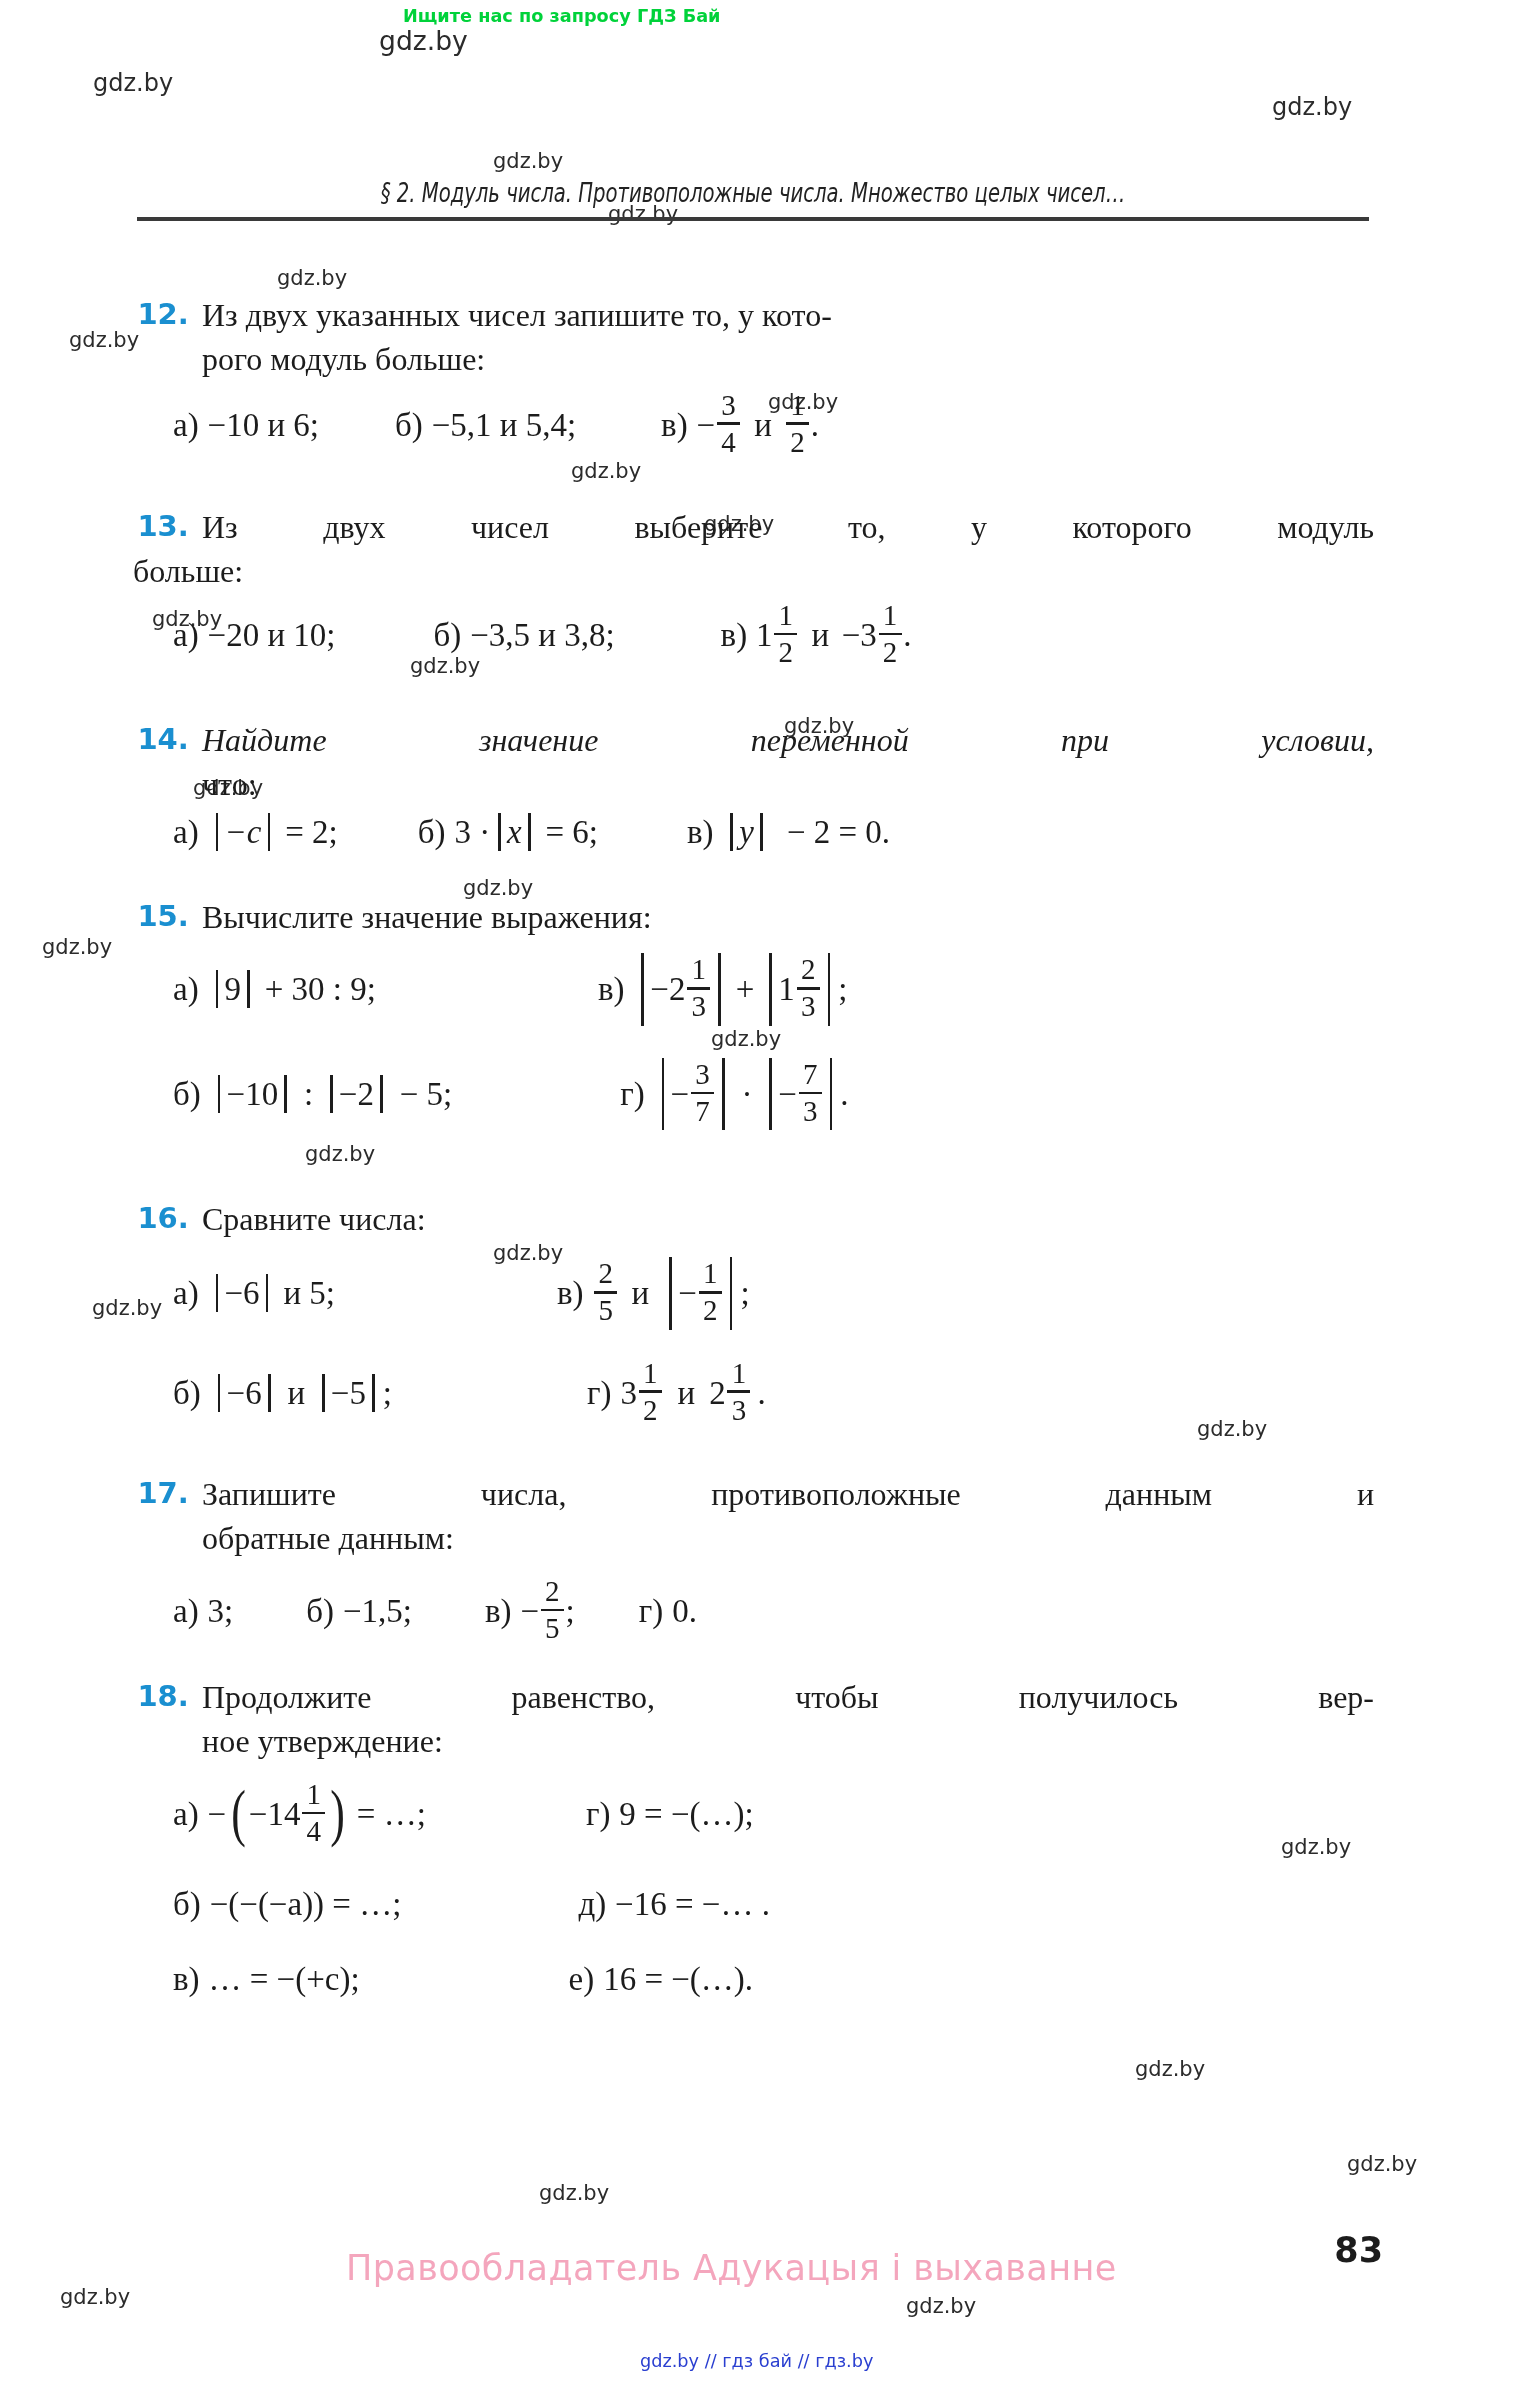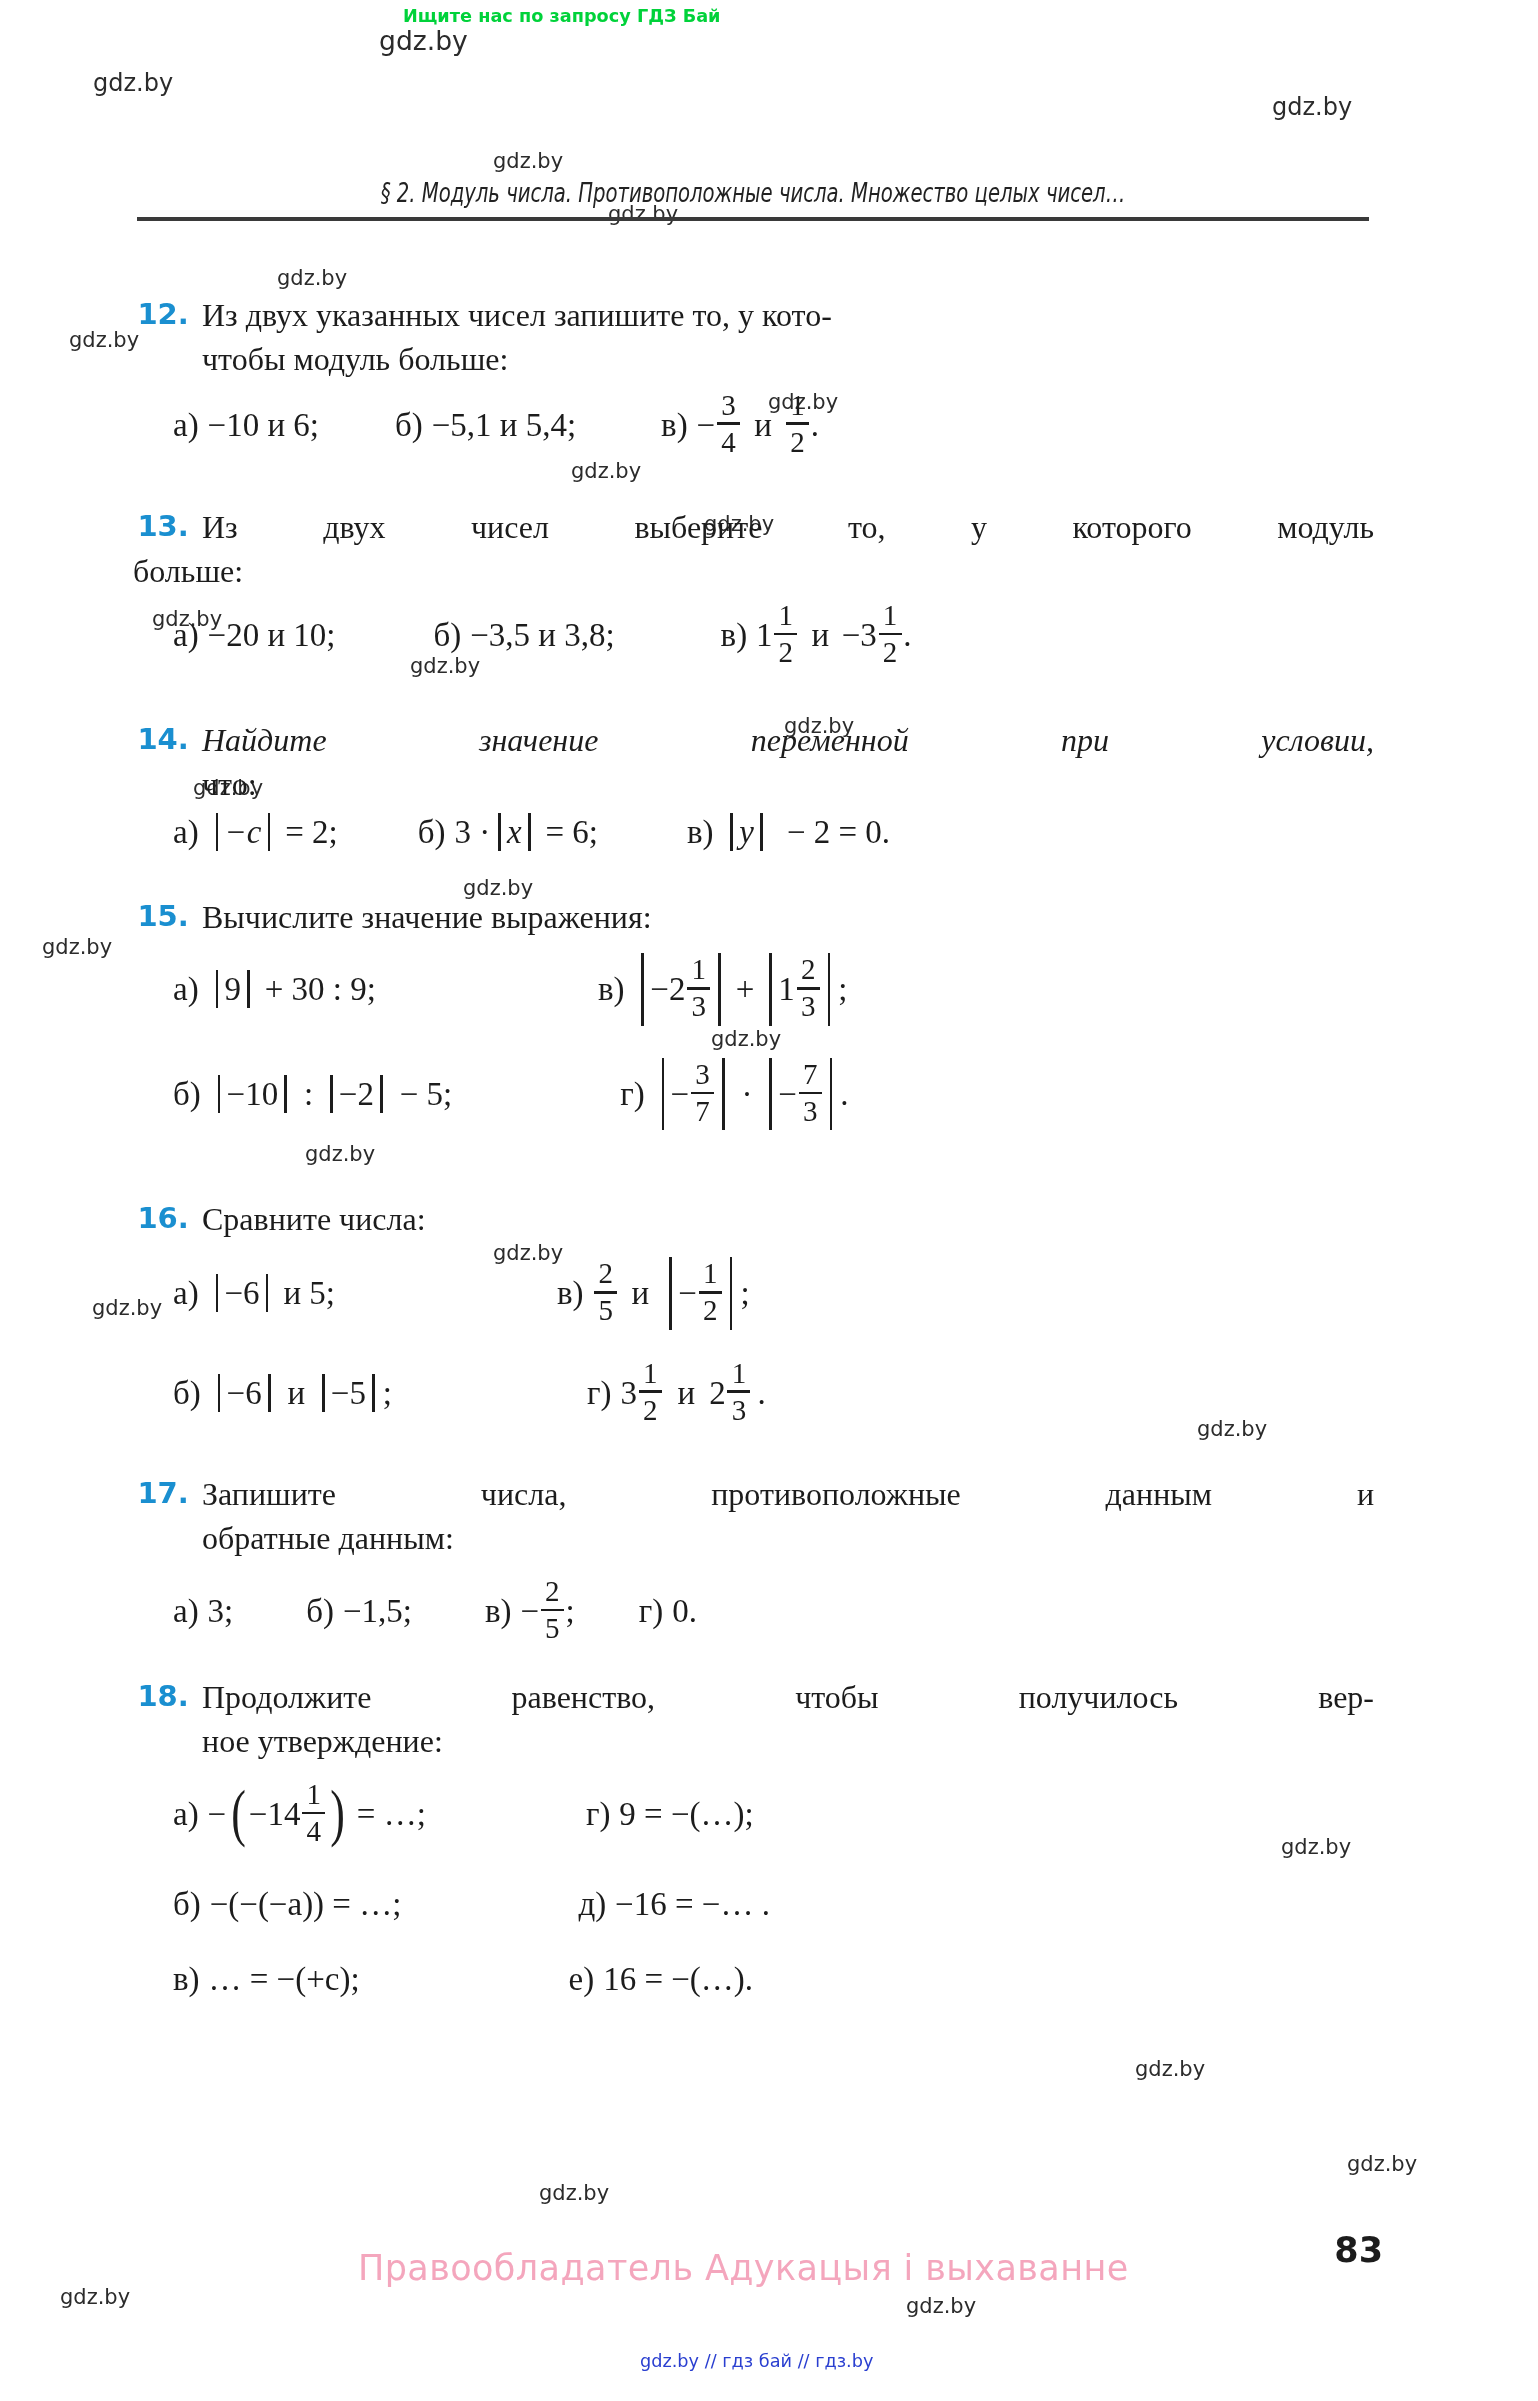--- a/index.html
+++ b/index.html
@@ -31,21 +31,20 @@
     font-weight: bold;
     color: #00d23a;
     white-space: nowrap;
   }
   .wm-pink {
     position: absolute;
     font-family: "DejaVu Sans", sans-serif;
     color: #f4a6bd;
     white-space: nowrap;
     letter-spacing: 0.4px;
-    margin-left: 12px;
   }
   .wm-blue {
     position: absolute;
     font-family: "DejaVu Sans", sans-serif;
     color: #2a3fd0;
     white-space: nowrap;
   }
 
   
   #runhead {
@@ -224,21 +223,21 @@
   <div id="runhead">
     <div class="rh-text">§ 2. Модуль числа. Противоположные числа. Множество целых чисел…</div>
     <div class="rh-rule"></div>
   </div>
 
   <div class="ex" style="top:293px;">
     <div class="ex-head">
       <div class="ex-num">12.</div>
       <div class="ex-body">
         <div class="stmt" style="text-align:justify;text-align-last:left;">Из двух указанных чисел запишите то, у кото-</div>
-        <div class="stmt">чтобы модуль больше:</div>
+        <div class="stmt">рого модуль больше:</div>
       </div>
     </div>
     <div class="items" style="margin-top:10.6px;">
       <span class="item">
         <span class="lbl">а)</span>
         <span>−10 и 6;</span>
       </span>
       <span style="width:76px;"></span>
       <span class="item">
         <span class="lbl">б)</span>

